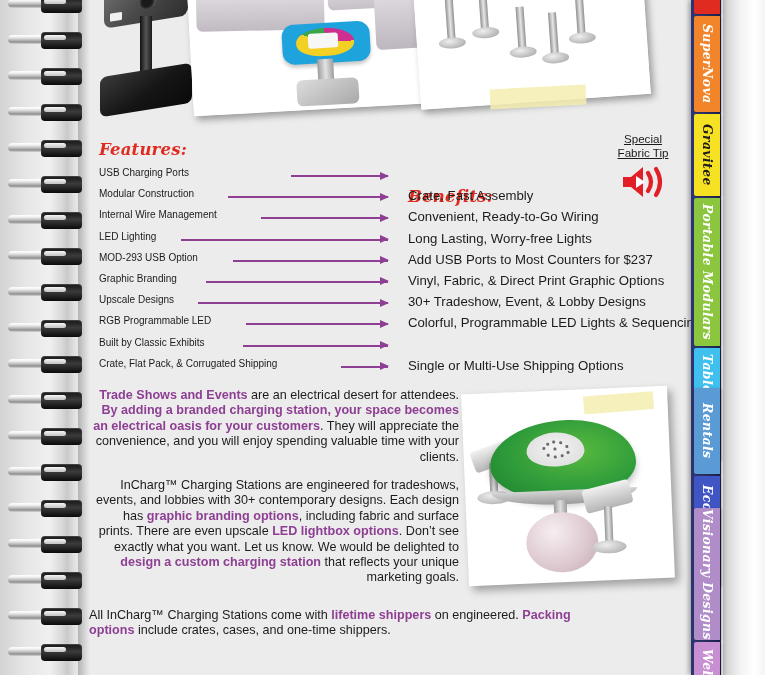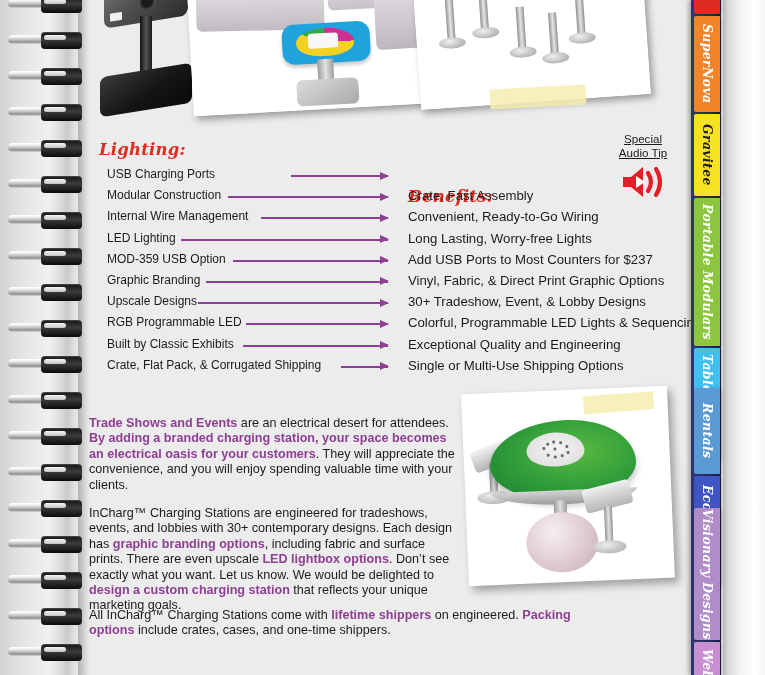--- a/index.html
+++ b/index.html
@@ -117,21 +117,21 @@
     color: #e02b20; font-size: 16.5px;
     letter-spacing: .2px;
   }
   .head-features { position: absolute; left: 13px; top: 0; }
   .head-benefits { position: absolute; left: 322px; top: 0; margin-top: 47px; }
 
   .row { position: relative; height: 21.2px; }
   .rows { position: absolute; left: 0; top: 26px; width: 605px; }
   .feat {
     position: absolute; left: 13px; top: 1px;
-    font-size: 12px; color: #1b1b1b; white-space: nowrap; margin-left: 8px;
+    font-size: 10px; color: #1b1b1b; white-space: nowrap;
   }
   .ben {
     position: absolute; left: 322px; top: 1px;
     font-size: 13.2px; color: #1b1b1b; white-space: nowrap;
   }
   .arrow {
     position: absolute; right: 291px; top: 9px; height: 2px;
     background: #8e3f93;
   }
   .arrow::after {
@@ -143,21 +143,21 @@
 
   
   .audio { position: absolute; left: 511px; top: -8px; width: 92px; text-align: center; }
   .audio-label {
     font-size: 11.6px; color: #1b1b1b; line-height: 14px;
     text-decoration: underline; cursor: pointer;
   }
   .speaker { margin: 4px auto 0; width: 48px; height: 36px; }
 
   
-  .copy { position: absolute; left: 3px; top: 416px; width: 370px; }
+  .copy { position: absolute; left: 3px; top: 388px; width: 370px; text-align: right; }
   .para { font-size: 12.6px; line-height: 15.4px; color: #1c1c1c; margin-bottom: 13px; }
   .para:last-child { margin-bottom: 0; }
   .pur { color: #8e3f93; font-weight: bold; }
   .copy-bottom { position:absolute; left:3px; top:608px; width:500px; }
 
   
   .photo-d {
     position: absolute; left: 379px; top: 390px; width: 206px; height: 192px;
     background:#fff; transform: rotate(-2.4deg);
     box-shadow: 4px 5px 8px rgba(0,0,0,.33);
@@ -266,21 +266,21 @@
           <div class="stool" style="left:152px;top:42px;">
               <div class="sp"></div>
               <div class="sb"></div>
             </div>
         </div>
       </div>
       <div class="hl hl-b"></div>
     </div>
 
     <div class="fb">
-      <div class="heading head-features">Lighting:</div>
+      <div class="heading head-features">Features:</div>
       <div class="heading head-benefits">Benefits:</div>
 
       <div class="rows">
         <div class="row">
           <span class="feat">USB Charging Ports</span>
           <span class="arrow" style="left:205px;width:97px;"></span>
         </div>
         <div class="row">
           <span class="feat">Modular Construction</span>
           <span class="arrow" style="left:142px;width:160px;"></span>
@@ -290,21 +290,21 @@
           <span class="feat">Internal Wire Management</span>
           <span class="arrow" style="left:175px;width:127px;"></span>
           <span class="ben">Convenient, Ready-to-Go Wiring</span>
         </div>
         <div class="row">
           <span class="feat">LED Lighting</span>
           <span class="arrow" style="left:95px;width:207px;"></span>
           <span class="ben">Long Lasting, Worry-free Lights</span>
         </div>
         <div class="row">
-          <span class="feat">MOD-359 USB Option</span>
+          <span class="feat">MOD-293 USB Option</span>
           <span class="arrow" style="left:147px;width:155px;"></span>
           <span class="ben">Add USB Ports to Most Counters for $237</span>
         </div>
         <div class="row">
           <span class="feat">Graphic Branding</span>
           <span class="arrow" style="left:120px;width:182px;"></span>
           <span class="ben">Vinyl, Fabric, &amp; Direct Print Graphic Options</span>
         </div>
         <div class="row">
           <span class="feat">Upscale Designs</span>
@@ -312,32 +312,31 @@
           <span class="ben">30+ Tradeshow, Event, &amp; Lobby Designs</span>
         </div>
         <div class="row">
           <span class="feat">RGB Programmable LED</span>
           <span class="arrow" style="left:160px;width:142px;"></span>
           <span class="ben">Colorful, Programmable LED Lights &amp; Sequencing</span>
         </div>
         <div class="row">
           <span class="feat">Built by Classic Exhibits</span>
           <span class="arrow" style="left:157px;width:145px;"></span>
-          <span class="ben">Exceptional Quality and Engineering</span>
         </div>
         <div class="row">
           <span class="feat">Crate, Flat Pack, &amp; Corrugated Shipping</span>
           <span class="arrow" style="left:255px;width:47px;"></span>
           <span class="ben">Single or Multi-Use Shipping Options</span>
         </div>
       </div>
 
       <div class="audio">
         <div class="audio-label">Special</div>
-        <div class="audio-label">Audio Tip</div>
+        <div class="audio-label">Fabric Tip</div>
         <svg class="speaker" viewBox="0 0 48 36">
           <path d="M4 13 h8 L24 3 v30 L12 23 H4 Z" fill="#e21f26"></path>
           <path d="M17 12 l9 6 l-9 6 Z" fill="#ffffff"></path>
           <path d="M29 9 q6 9 0 18" stroke="#e21f26" stroke-width="4.2" fill="none" stroke-linecap="round"></path>
           <path d="M37 5 q8 13 0 26" stroke="#e21f26" stroke-width="4.2" fill="none" stroke-linecap="round"></path>
         </svg>
       </div>
     </div>
 
     <div class="copy">

